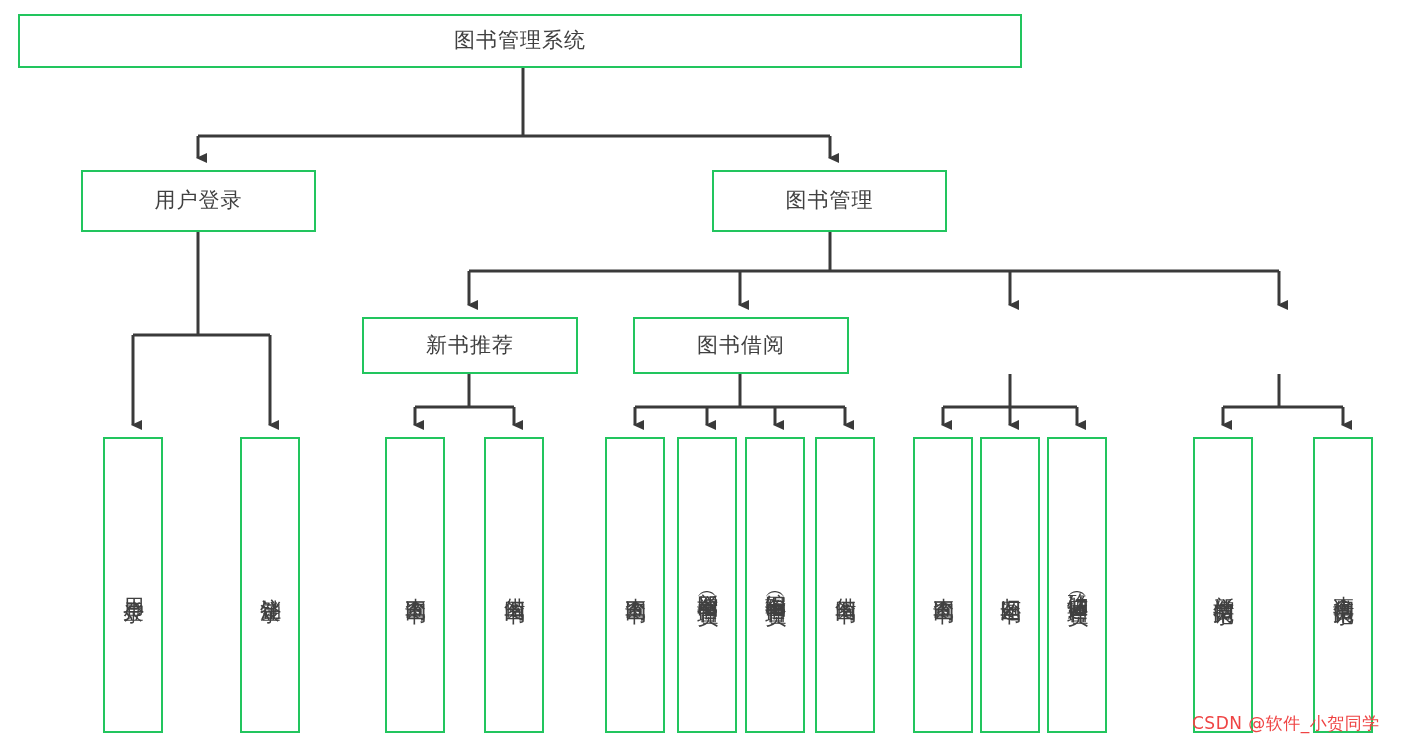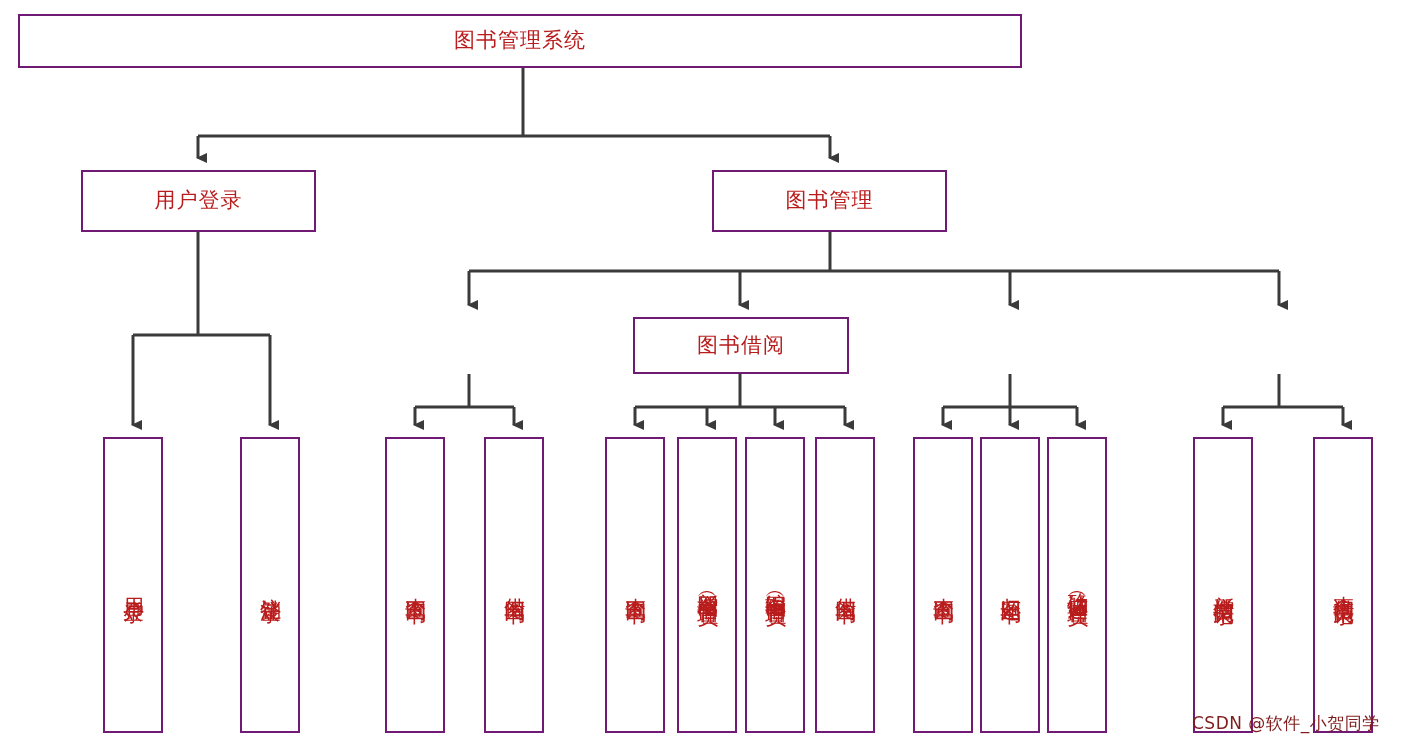--- a/index.html
+++ b/index.html
@@ -13,26 +13,26 @@
   #canvas {
     position: relative;
     width: 1405px;
     height: 747px;
     background: #ffffff;
     overflow: hidden;
   }
   .node {
     position: absolute;
     box-sizing: border-box;
-    border: 2px solid #701a75;
+    border: 2px solid #22c55e;
     background: #ffffff;
     display: flex;
     align-items: center;
     justify-content: center;
-    color: #b91c1c;
+    color: #404040;
     line-height: 1.12;
   }
   .node.h {
     font-size: 21px;
     letter-spacing: 1px;
   }
   .node.v {
     writing-mode: vertical-rl;
     text-orientation: upright;
     font-size: 21px;
@@ -50,21 +50,21 @@
     top: 0;
     width: 1405px;
     height: 747px;
     pointer-events: none;
   }
   .watermark {
     position: absolute;
     left: 1192px;
     top: 712px;
     font-size: 17px;
-    color: #7f1d1d;
+    color: #ef4444;
     letter-spacing: 0.5px;
     white-space: nowrap;
   }
 </style>
 </head>
 <body>
 
 <div id="canvas">
 
   <svg id="edges" viewBox="0 0 1405 747">
@@ -122,20 +122,23 @@
     <span class="label">图书管理系统</span>
   </div>
 
   <div class="node h" style="left:81px; top:170px; width:235px; height:62px;">
     <span class="label">用户登录</span>
   </div>
   <div class="node h" style="left:712px; top:170px; width:235px; height:62px;">
     <span class="label">图书管理</span>
   </div>
 
+  <div class="node h" style="left:362px; top:317px; width:216px; height:57px;">
+    <span class="label">新书推荐</span>
+  </div>
   <div class="node h" style="left:633px; top:317px; width:216px; height:57px;">
     <span class="label">图书借阅</span>
   </div>
 
   <div class="node v" style="left:103px; top:437px; width:60px; height:296px;">
     <span class="label">用户登录</span>
   </div>
   <div class="node v" style="left:240px; top:437px; width:60px; height:296px;">
     <span class="label">注销登录</span>
   </div>

